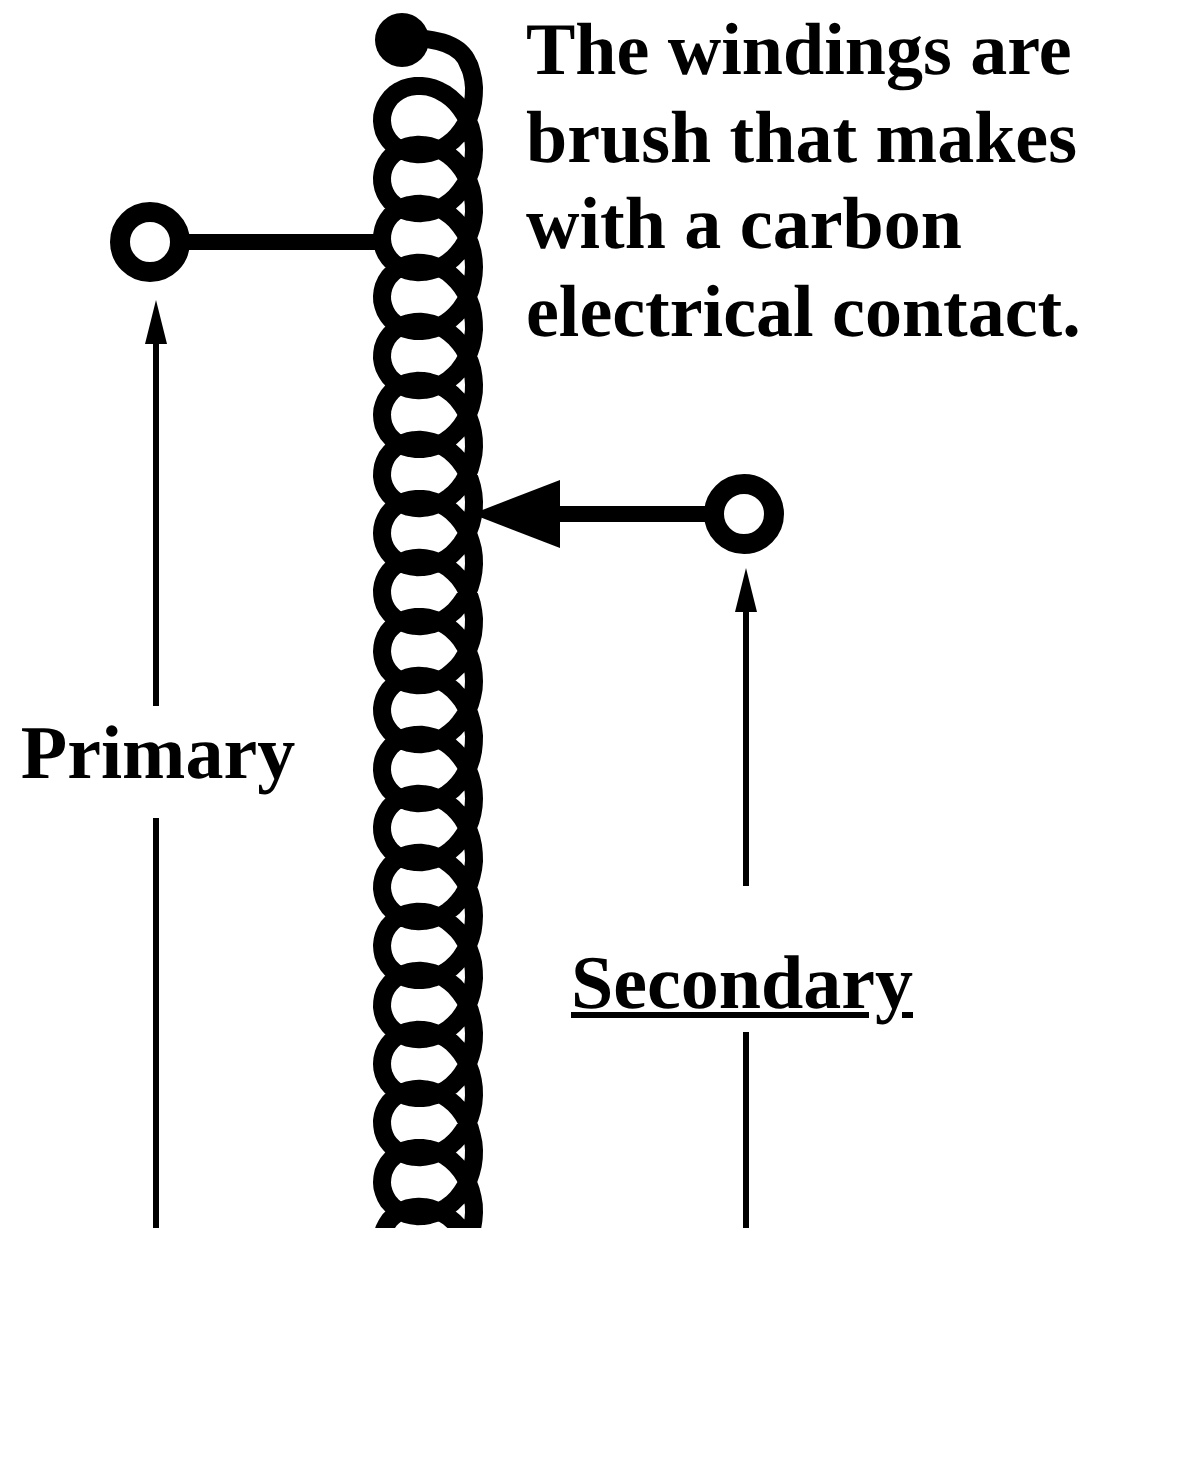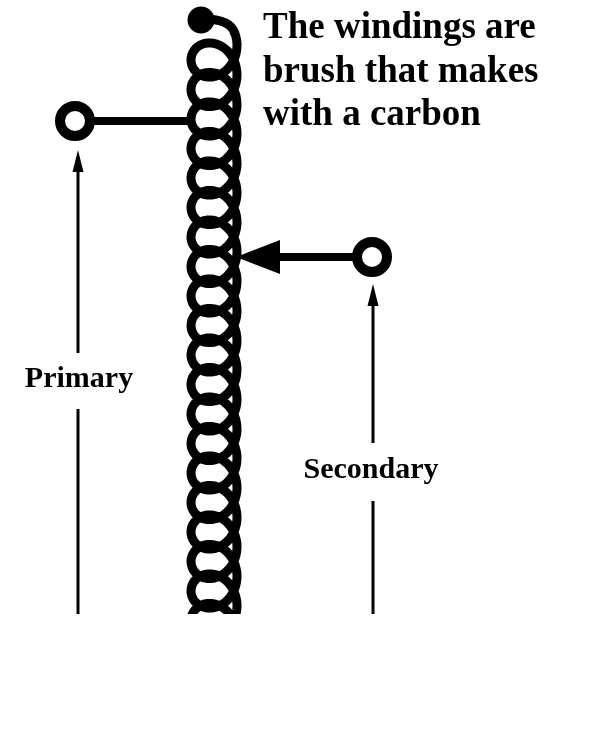--- a/index.html
+++ b/index.html
@@ -14,26 +14,26 @@
   .ink-line{stroke:#000;fill:none;}
   .ink-fill{fill:#000;stroke:none;}
   .terminal{fill:#fff;stroke:#000;stroke-width:10px;}
   .annotation{
     position:absolute;left:263px;top:4px;
     font-size:37px;line-height:43.5px;font-weight:bold;
     color:#000;white-space:nowrap;
   }
   .dim-label{
     position:absolute;
-    font-size:30px;line-height:44px;font-weight:bold;
+    font-size:38px;line-height:44px;font-weight:bold;
     color:#000;text-align:center;background:#ffffff;
     padding:2px 0;white-space:nowrap;
   }
   #primary-label{left:1px;top:353px;width:156px;}
-  #secondary-label{left:278px;top:444px;width:186px;}
+  #secondary-label{left:278px;top:468px;width:186px;text-decoration:underline;}
 </style>
 </head>
 <body>
 
 <div id="stage">
 
   <svg id="circuit-svg" width="602" height="742" viewBox="0 0 602 742">
 
     <line class="ink-line" x1="75" y1="121" x2="193" y2="121" stroke-width="8"></line>
     <line class="ink-line" x1="75" y1="700" x2="372" y2="700" stroke-width="8"></line>
@@ -63,17 +63,18 @@
     <circle class="terminal" cx="75" cy="121" r="15"></circle>
     <circle class="terminal" cx="372" cy="257" r="15"></circle>
     <circle class="terminal" cx="75" cy="700" r="15"></circle>
     <circle class="terminal" cx="372" cy="700" r="15"></circle>
   </svg>
 
   <div class="annotation">
     <div>The windings are</div>
     <div>brush that makes</div>
     <div>with a carbon</div>
+    <div>electrical contact.</div>
   </div>
 
   <div id="primary-label" class="dim-label">Primary</div>
   <div id="secondary-label" class="dim-label">Secondary</div>
 </div>
 
 </body></html>

